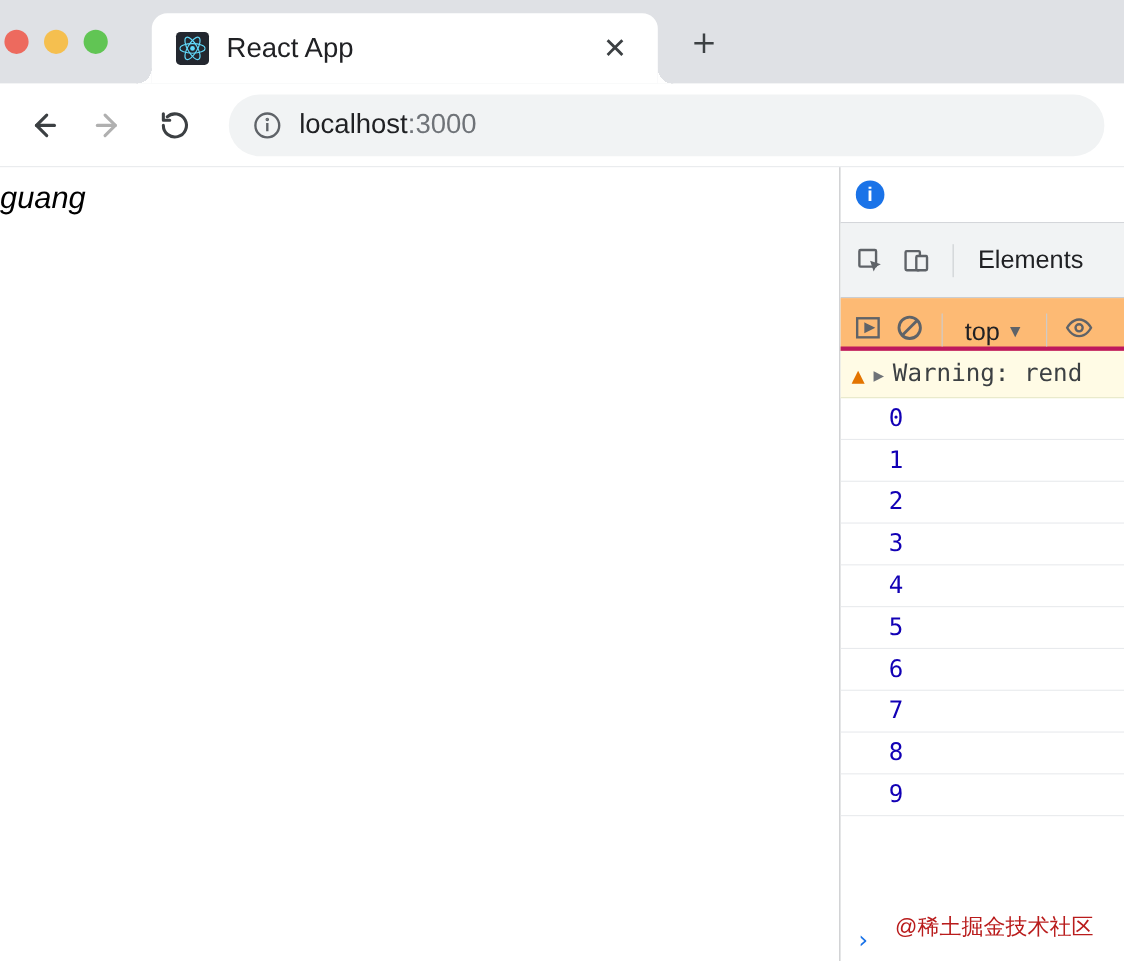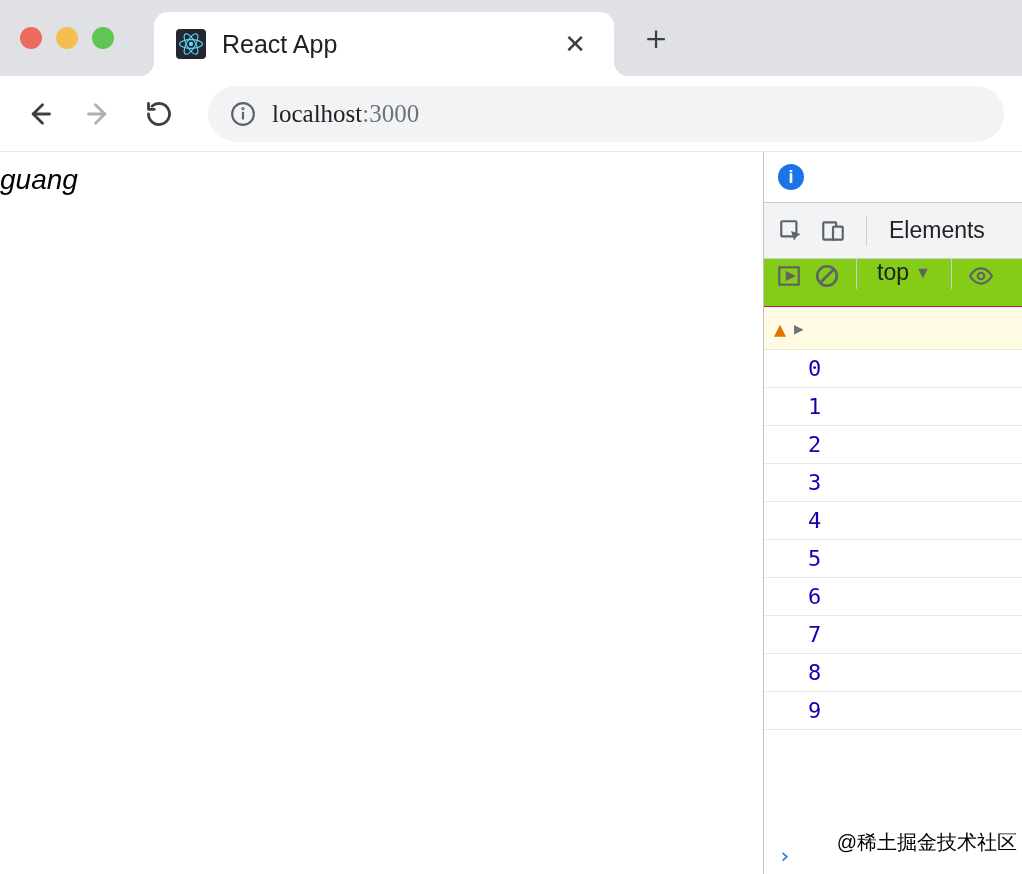--- a/index.html
+++ b/index.html
@@ -11,21 +11,21 @@
       overflow: hidden;
       position: relative;
     }
 
     
     .tab-bar {
       height: 76px;
       background: #dfe1e5;
       display: flex;
       align-items: center;
-      padding-left: 20px;
+      padding-left: 4px;
     }
     .traffic-lights {
       display: flex;
       gap: 14px;
       margin-right: 40px;
     }
     .traffic-light {
       width: 22px; height: 22px;
       border-radius: 50%;
     }
@@ -120,21 +120,21 @@
       padding: 0 22px;
       gap: 16px;
       font-size: 25px;
       margin-left: 10px;
     }
     .site-info {
       display: flex;
       align-items: center;
     }
     .site-info svg { width: 26px; height: 26px; }
-    .url { color: #202124; font-family: Liberation Serif, serif; }
+    .url { color: #202124; }
     .url .port { color: #6f7378; }
 
     
     .main {
       display: flex;
       height: calc(100% - 152px);
     }
     .page {
       flex: 1;
       padding: 12px 0 0 0;
@@ -173,21 +173,21 @@
       justify-content: center;
       font-size: 18px;
       font-weight: 700;
       flex-shrink: 0;
     }
 
     .dt-tabbar {
       display: flex;
       align-items: center;
       border-bottom: 1px solid #cacdd1;
-      height: 56px;
+      height: 68px;
       padding: 0 10px;
       gap: 8px;
       background: #f1f3f4;
       white-space: nowrap;
     }
     .dt-iconbtn {
       width: 34px; height: 34px;
       display: flex;
       align-items: center;
       justify-content: center;
@@ -201,26 +201,26 @@
       margin: 0 8px;
     }
     .dt-tab {
       font-size: 23px;
       color: #202124;
       padding: 0 6px;
     }
 
     .dt-ctxbar {
       display: flex;
-      align-items: flex-start;
-      border-bottom: 1px solid #be185d;
+      align-items: flex-end;
+      border-bottom: 4px solid #be185d;
       height: 48px;
       padding: 0 8px;
       gap: 4px;
-      background: #84cc16;
+      background: #fdba74;
       white-space: nowrap;
     }
     .dt-select {
       display: flex;
       align-items: center;
       gap: 6px;
       font-size: 23px;
       color: #202124;
       padding: 0 8px;
     }
@@ -267,23 +267,23 @@
 
     .dt-prompt {
       padding: 6px 14px;
       font-family: Menlo, Consolas, monospace;
       font-size: 22px;
       color: #1a73e8;
     }
 
     .watermark {
       position: absolute;
-      right: 5px;
+      right: 28px;
       bottom: 18px;
-      color: #000000;
+      color: #b91c1c;
       font-size: 20px;
       pointer-events: none;
     }
   </style>
 </head>
 <body>
 
 <div class="tab-bar">
   <div class="traffic-lights">
     <div class="traffic-light tl-red"></div>
@@ -395,21 +395,21 @@
           <path d="M2 12s3.5-7 10-7 10 7 10 7-3.5 7-10 7S2 12 2 12Z"></path>
           <circle cx="12" cy="12" r="3"></circle>
         </svg>
       </span>
     </div>
 
     <div class="dt-warning">
       <span class="warn-icon">▲</span>
       <span class="disclose">▶</span>
       <span>
-        <br>
+        <span>Warning:  rend</span><br>
       </span>
     </div>
 
     <div class="dt-loglist">
       <div class="dt-log">0</div>
       <div class="dt-log">1</div>
       <div class="dt-log">2</div>
       <div class="dt-log">3</div>
       <div class="dt-log">4</div>
       <div class="dt-log">5</div>

